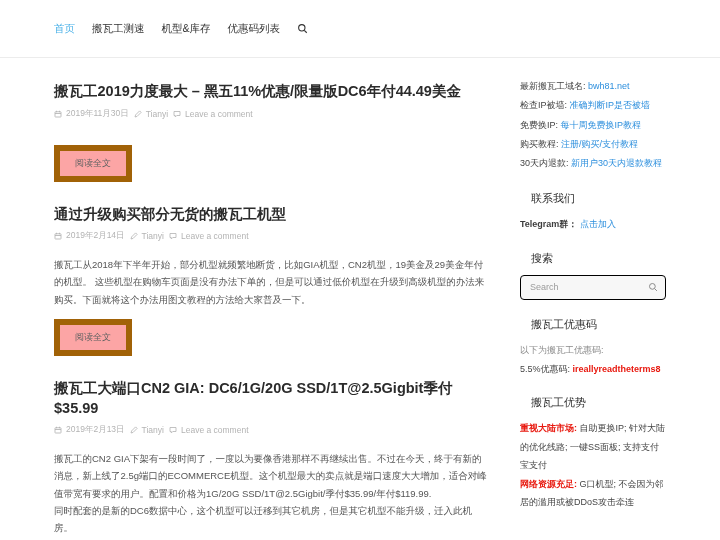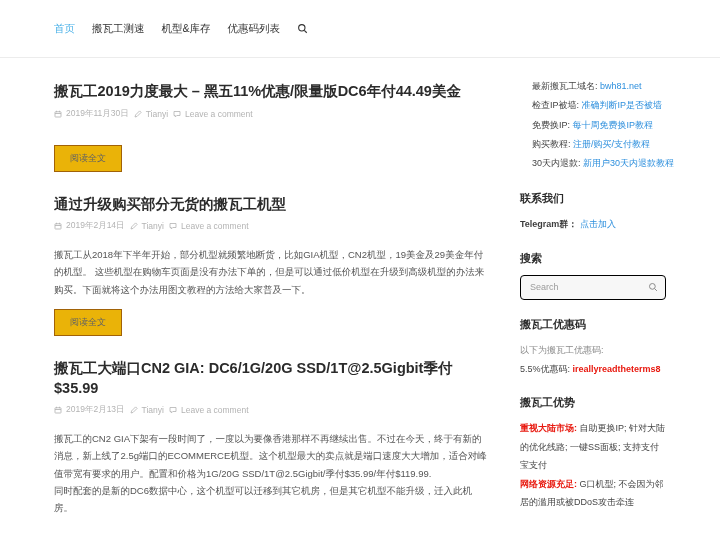--- a/index.html
+++ b/index.html
@@ -27,26 +27,26 @@
   .sidebar { flex:1; min-width:0; font-size:9px; }
 
   
   .article { margin-bottom:23px; }
   .post-title { font-size:14.5px; font-weight:700; color:#2b2b2b; line-height:1.35; margin:5px 0 6px; cursor:pointer; }
   .post-meta { font-size:8.5px; color:#b3b3b3; display:flex; gap:5px; align-items:center; margin-bottom:14px; }
   .meta-item { display:flex; gap:4px; align-items:center; }
   .meta-item svg { width:8px; height:8px; display:block; }
   .post-body { font-size:9.5px; color:#555; line-height:1.82; }
   .post-body .bold { font-weight:700; color:#3d3d3d; }
-  .read-more { display:inline-block; margin-top:11px; padding:6px 15px; background:#eab308; border:1px solid #a16207; font-size:9px; color:#636363; cursor:pointer; font-family:inherit; }
+  .read-more { display:inline-block; margin-top:11px; padding:6px 15px; background:#fca5a5; border:6px solid #a16207; font-size:9px; color:#636363; cursor:pointer; font-family:inherit; }
 
   
   .widget { margin-bottom:17px; }
-  .widget-heading { font-size:11px; font-weight:700; color:#2b2b2b; margin-bottom:9px; display:flex; align-items:center; gap:4px; }
-  .qlink-row { line-height:2.15; color:#444; white-space:nowrap;margin-left:12px; }
+  .widget-heading { font-size:11px; font-weight:400; color:#2b2b2b; margin-bottom:9px; display:flex; align-items:center; gap:4px;margin-left:11px; }
+  .qlink-row { line-height:2.15; color:#444; white-space:nowrap; }
   .blue-link { color:#2d8fdd; }
   .alert-red { color:#e8190f; font-weight:700; line-height:2.1; }
   .telegram-line { line-height:2.1; color:#3d3d3d; }
   .telegram-label { font-weight:700; }
   .search-box { position:relative; margin-top:3px; }
   .search-input { width:100%; height:25px; background:#f7f7f7; border:1px solid #000000; border-radius:4px; padding:0 24px 0 9px; font-size:9px; color:#555; font-family:inherit; outline:none; }
   .search-input::placeholder { color:#9c9c9c; }
   .search-btn { position:absolute; right:8px; top:7px; background:none; border:none; cursor:pointer; padding:0; }
   .search-btn svg { width:10px; height:10px; display:block; }
   .coupon-intro { color:#8a8a8a; line-height:2.1; }

